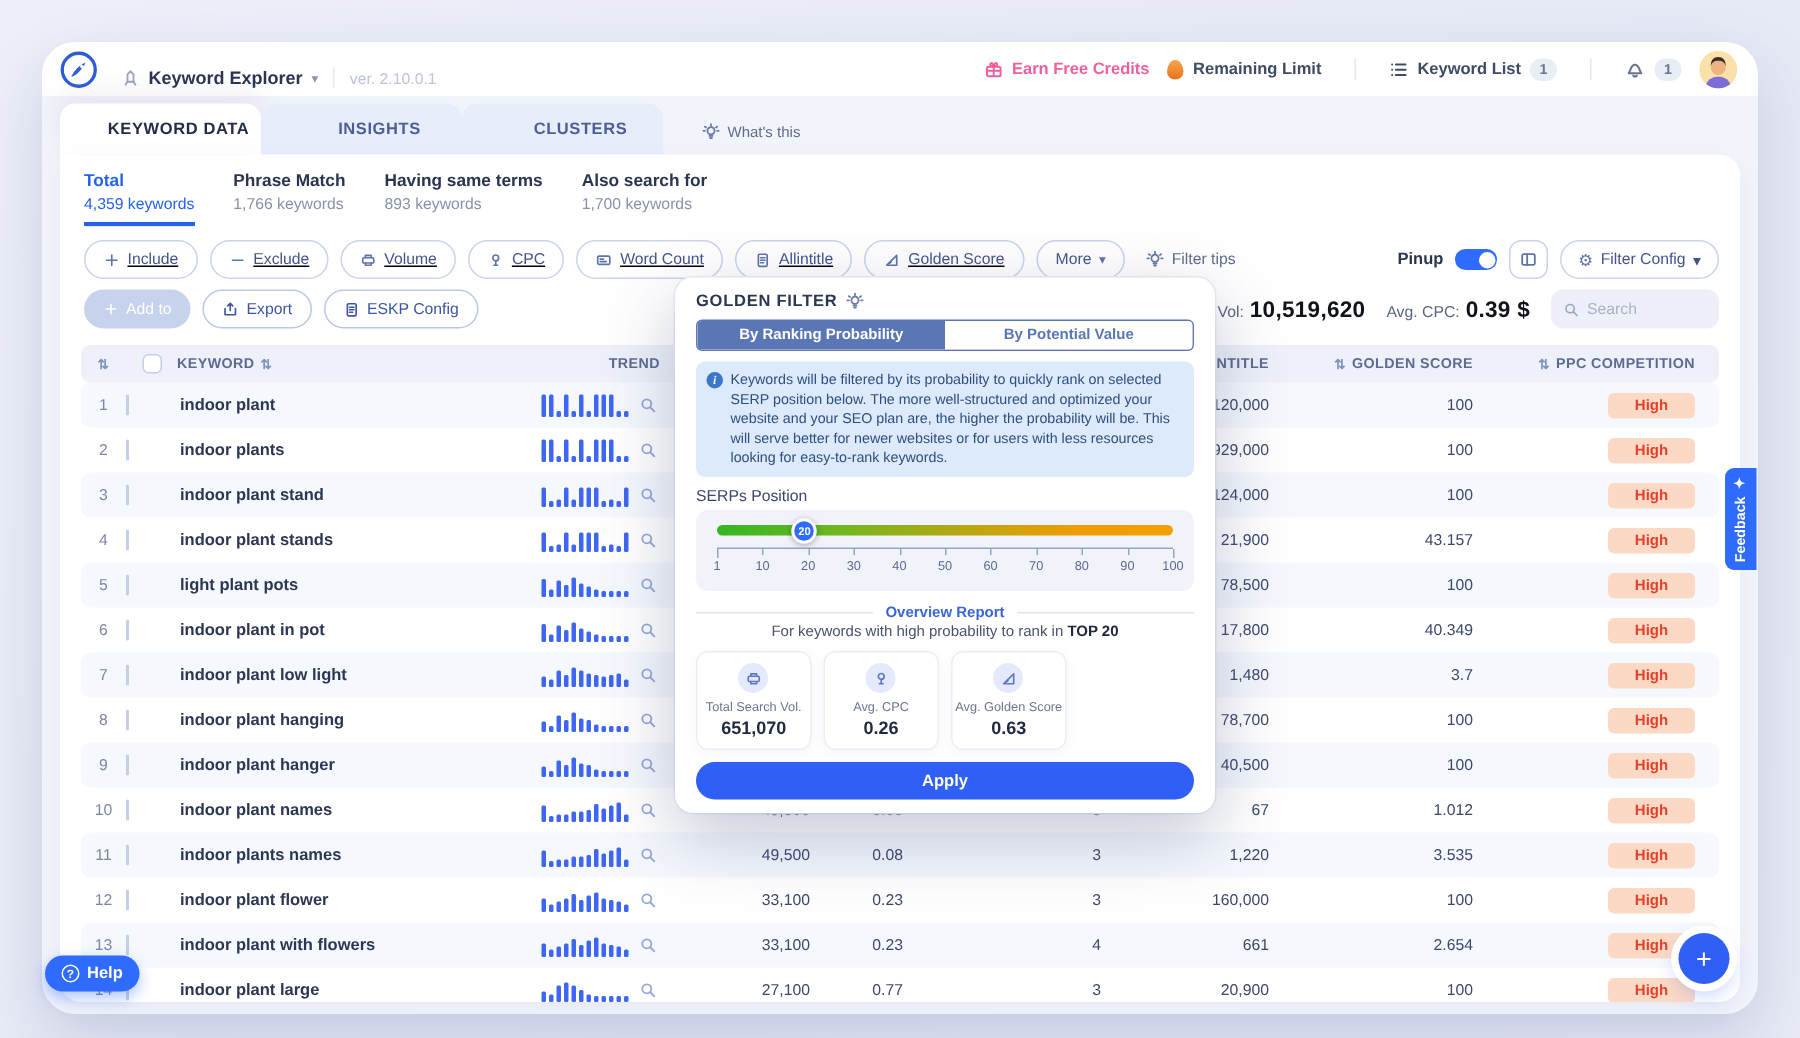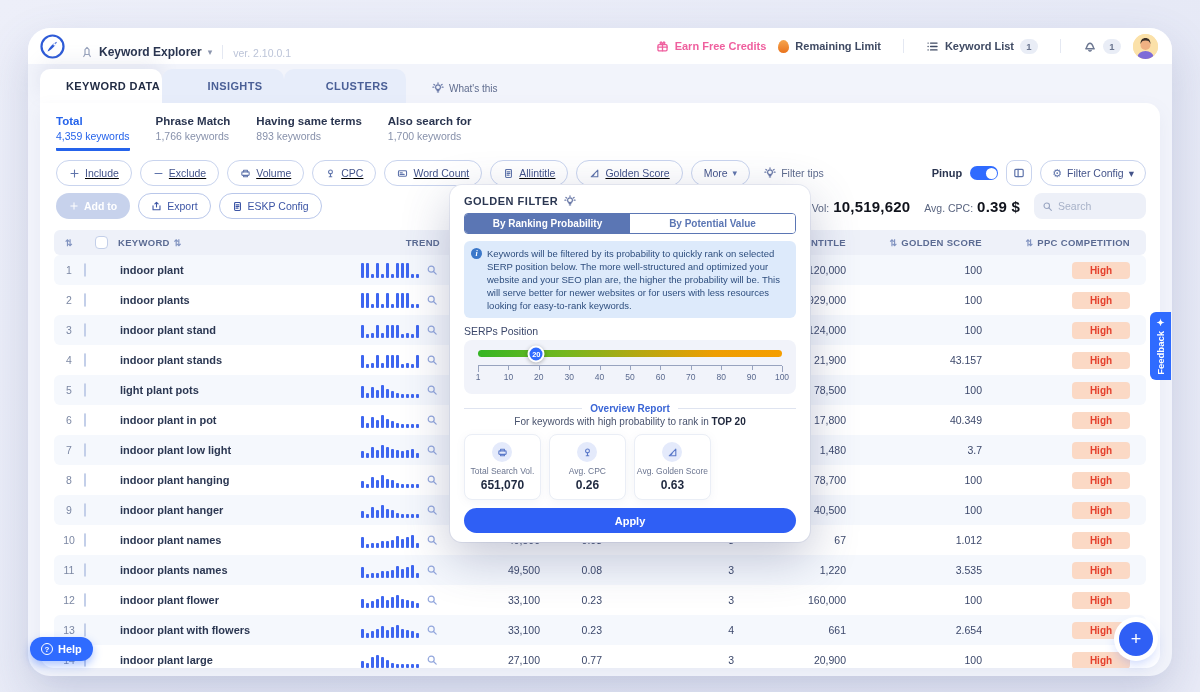--- a/index.html
+++ b/index.html
@@ -23,21 +23,21 @@
   .nav-item .ic { width:13px; height:13px; }
   .pink { color:#ef5f9e; }
   .ic-gift { color:#ef5f9e; }
   .flame { width:11px; height:13px; background:linear-gradient(180deg,#f6a54e,#e9731d); border-radius:50% 50% 50% 50% / 60% 60% 40% 40%; }
   .badge { min-width:18px; height:15px; background:#e9edf6; border-radius:8px; font-size:9.5px; color:#6b7690; font-weight:bold; display:flex; align-items:center; justify-content:center; padding:0 5px; }
   .ic-bell { width:14px; height:14px; color:#6b7690; }
   .avatar { width:25px; height:25px; border-radius:50%; overflow:hidden; background:#fbe1a9; }
 
   
   .tabsrow { position:absolute; left:12px; top:36px; height:39px; display:flex; align-items:flex-end; }
-  .tab { width:122px; height:34px; display:flex; align-items:center; justify-content:center; font-size:11px; font-weight:bold; letter-spacing:.4px; border-radius:10px 10px 0 0; cursor:pointer; background:#e7edfa; color:#4a5f96;padding-left:24px; }
+  .tab { width:134px; height:34px; display:flex; align-items:center; justify-content:center; font-size:11px; font-weight:bold; letter-spacing:.4px; border-radius:10px 10px 0 0; cursor:pointer; background:#e7edfa; color:#4a5f96;padding-left:24px; }
   .tab.active { background:#fff; color:#222c44; box-shadow:0 -8px 18px rgba(120,130,170,.12); }
   .whats { display:flex; align-items:center; gap:5px; margin-left:26px; margin-bottom:9px; font-size:10px; color:#5f6c8e; cursor:pointer; }
   .whats .ic { width:12px; height:12px; color:#6b7aa8; }
 
   
   .card { position:absolute; left:12px; top:75px; width:1120px; height:565px; background:#fff; border-radius:0 14px 14px 14px; overflow:hidden; box-shadow:0 6px 18px rgba(120,130,170,.08);padding-left:31px; }
 
   
   .subtabs { position:absolute; left:16px; top:12px; display:flex; gap:26px; }
   .subtab { cursor:pointer; padding-bottom:6px; }
@@ -58,21 +58,21 @@
   .toggle { width:28px; height:14px; background:#2f6bff; border-radius:7px; position:relative; cursor:pointer; }
   .toggle .knob { position:absolute; right:1.5px; top:1.5px; width:11px; height:11px; background:#fff; border-radius:50%; }
   .iconbtn { width:26px; height:26px; border:1px solid #c9d4ee; border-radius:8px; display:flex; align-items:center; justify-content:center; color:#5f74ab; cursor:pointer; background:#fff; }
   .iconbtn .ic { width:12px; height:12px; }
   .cfgbtn { height:26px; border:1px solid #c9d4ee; border-radius:13px; display:flex; align-items:center; gap:5px; padding:0 11px; font-size:10.5px; color:#44548a; background:#fff; cursor:pointer; }
   .gear { font-size:11px; color:#5f74ab; }
 
   
   .actionrow { position:absolute; left:16px; right:14px; top:90px; display:flex; align-items:center; gap:8px; }
   .selbox { height:28px; border:1px solid #d5dcee; border-radius:8px; display:flex; align-items:center; padding:0 14px; font-size:11px; color:#3a465f; background:#fff; }
-  .btn-dis { height:26px; border-radius:13px; background:#c7d2ec; color:#fff; font-size:10.5px; display:flex; align-items:center; gap:5px; padding:0 13px; cursor:default;font-weight:bold; }
+  .btn-dis { height:26px; border-radius:13px; background:#c7d2ec; color:#fff; font-size:10.5px; display:flex; align-items:center; gap:5px; padding:0 13px; cursor:default; }
   .btn-dis .ic { width:10px; height:10px; color:#fff; }
   .btn-line { height:26px; border:1px solid #b9c7ea; border-radius:13px; background:#fff; color:#3c55a5; font-size:10.5px; display:flex; align-items:center; gap:5px; padding:0 12px; cursor:pointer; }
   .btn-line .ic { width:11px; height:11px; color:#3c55a5; }
   .ar-right { margin-left:auto; display:flex; align-items:center; gap:14px; }
   .statlbl { font-size:10.5px; color:#5a6580; }
   .statval { font-size:15px; font-weight:bold; color:#10131c; letter-spacing:.2px; margin-left:4px; }
   .statpair { display:flex; align-items:baseline; }
   .searchbox { width:112px; height:26px; background:#edf0f8; border-radius:8px; display:flex; align-items:center; gap:5px; padding:0 8px; }
   .searchbox .ic { width:11px; height:11px; color:#9aa6c2; flex:0 0 11px; }
   .searchbox input { border:none; outline:none; background:transparent; font-size:10.5px; color:#3a465f; width:100%; font-family:"Liberation Sans",sans-serif; }

